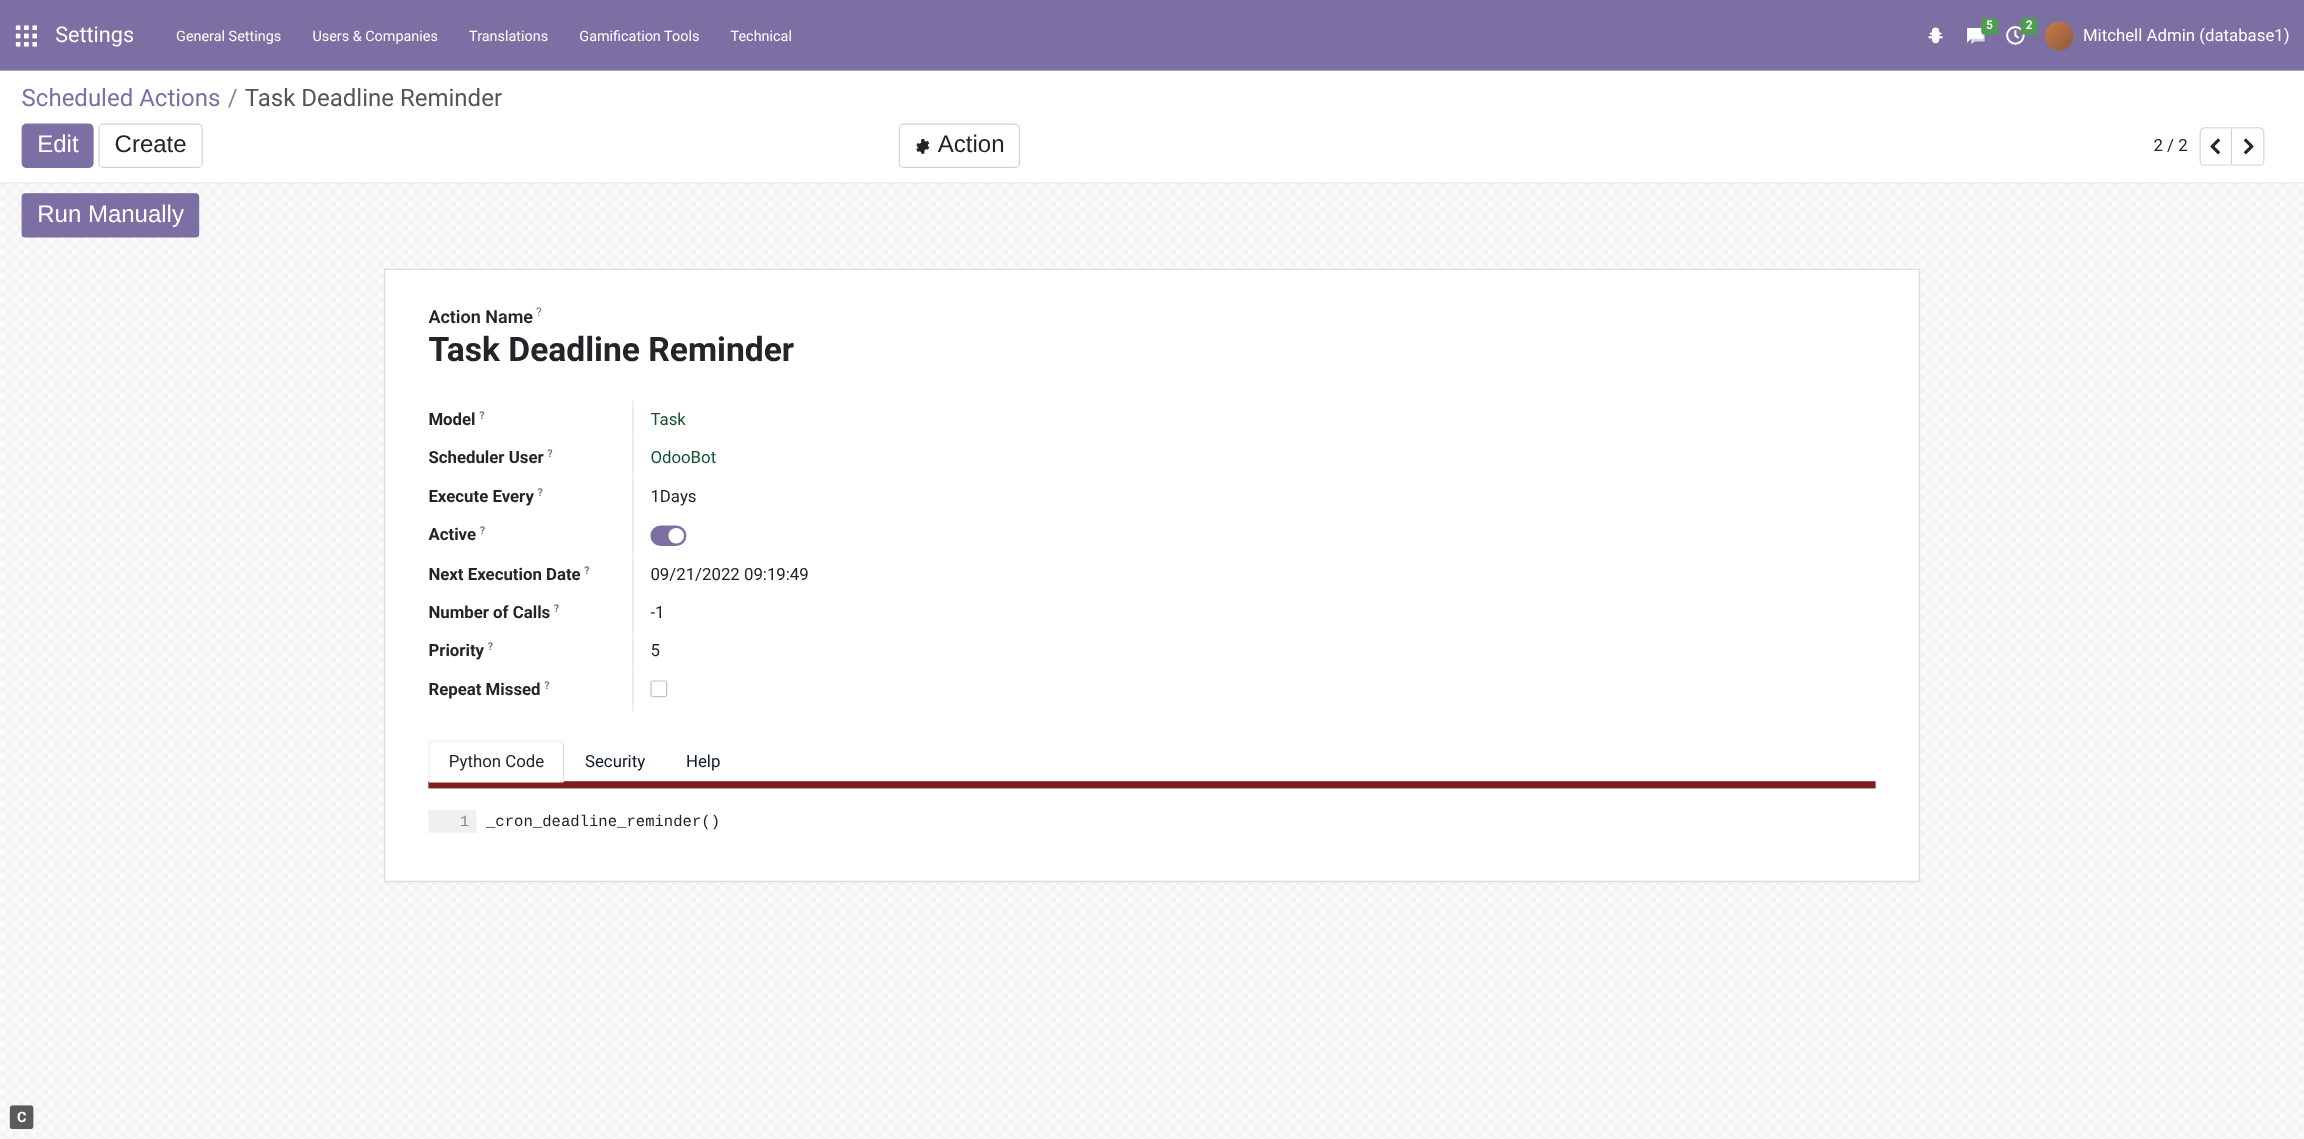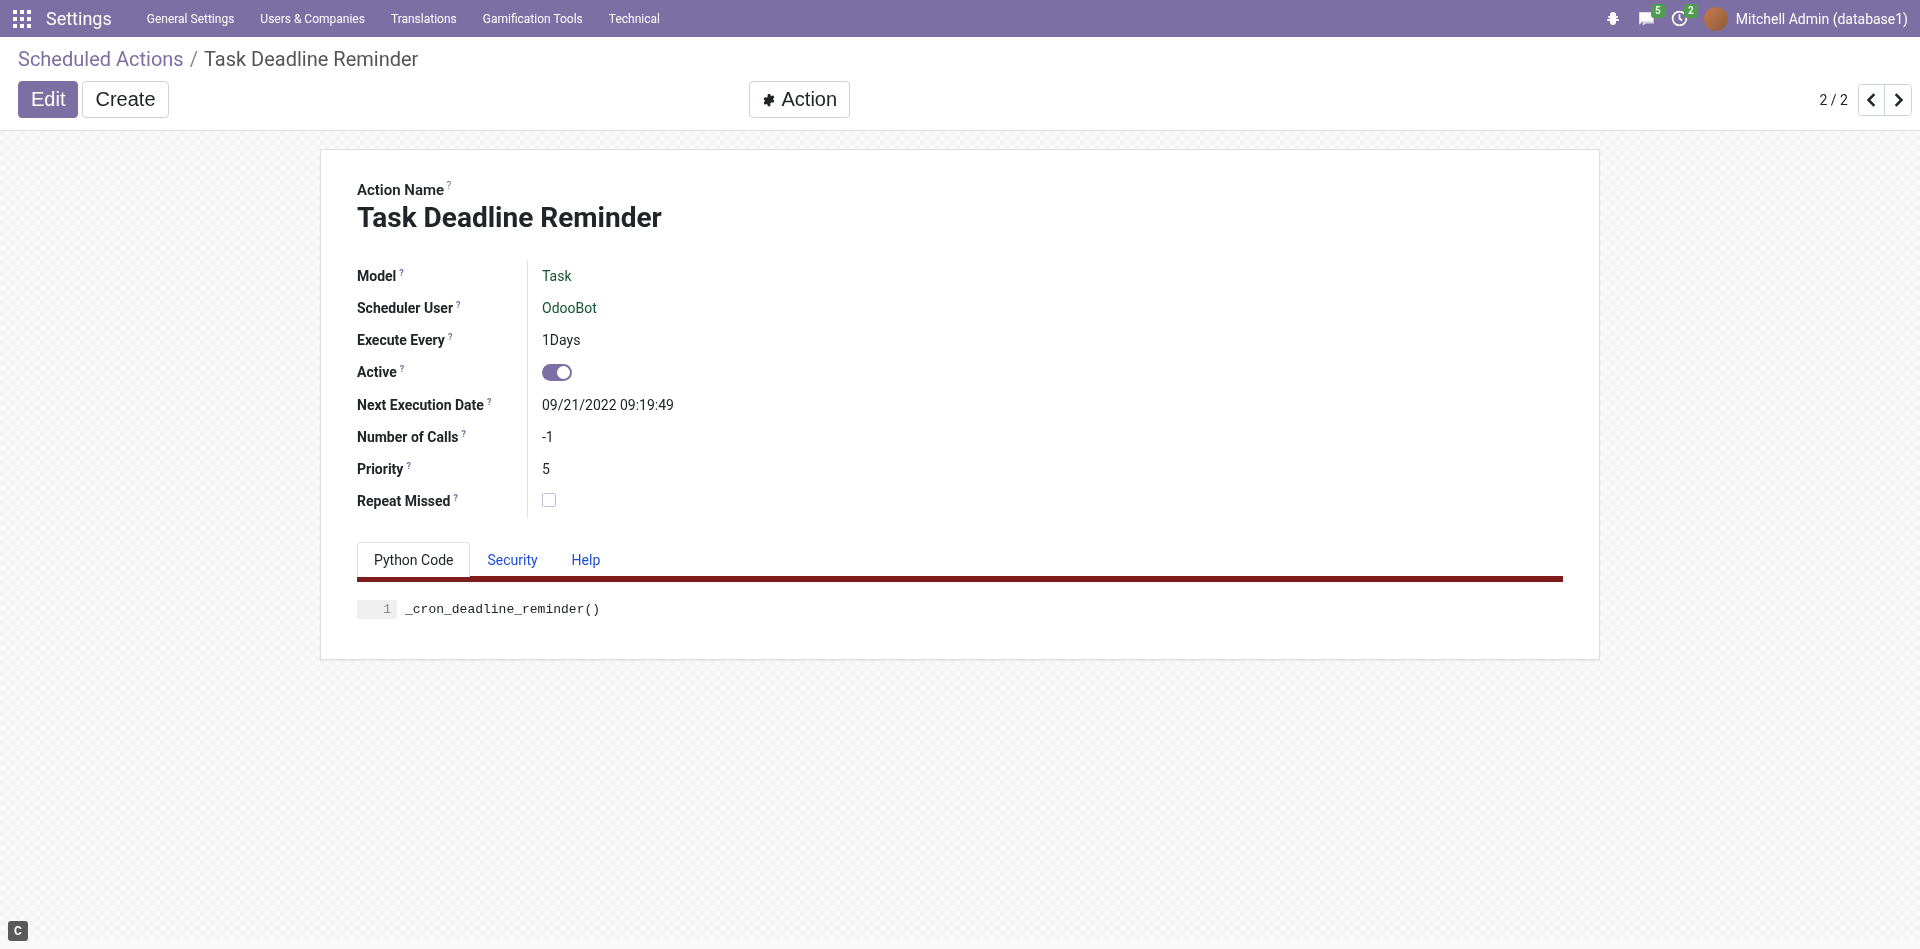--- a/index.html
+++ b/index.html
@@ -1,28 +1,28 @@
 <!DOCTYPE html>
 <html><head>
 <meta charset="utf-8">
 <style>
 * { box-sizing: border-box; margin: 0; padding: 0; }
 body { font-family: -apple-system, BlinkMacSystemFont, "Segoe UI", Roboto, "Helvetica Neue", Arial, sans-serif; font-size: 14px; color: #212529; background: #f9f9f9; }
-.navbar { background: #7b6fa3; color: #fff; height: 37px; display: flex; align-items: center; padding: 0 12px; }
+.navbar { background: #7b6fa3; color: #fff; height: 59px; display: flex; align-items: center; padding: 0 12px; }
 .navbar .apps-icon { width: 20px; height: 20px; margin-right: 14px; cursor: pointer; display: flex; align-items: center; justify-content: center; }
 .navbar .brand { font-size: 18px; font-weight: 400; margin-right: 22px; color: #fff; }
 .navbar .menu { display: flex; gap: 0; }
 .navbar .menu a { color: #fff; text-decoration: none; padding: 16px 13px; line-height: 44px; font-size: 12px; cursor: pointer; }
 .navbar .spacer { flex: 1; }
 .navbar .right { display: flex; align-items: center; gap: 16px; }
 .navbar .icon-btn { position: relative; cursor: pointer; color: #fff; display: flex; align-items: center; }
 .navbar .icon-btn .badge { position: absolute; top: -6px; right: -10px; background: #4f9e4f; color: #fff; border-radius: 3px; font-size: 10px; padding: 1px 4px; line-height: 1.2; font-weight: 600; }
 .navbar .user { display: flex; align-items: center; gap: 8px; cursor: pointer; color: #fff; }
 .navbar .avatar { width: 24px; height: 24px; border-radius: 50%; background: linear-gradient(135deg, #c97b4b 0%, #8e5a3a 100%); display: inline-block; }
-.control-panel { background: #fff; border-bottom: 1px solid #dee2e6; padding: 10px 8px 12px 18px; }
+.control-panel { background: #fff; border-bottom: 1px solid #dee2e6; padding: 10px 33px 12px 18px; }
 .breadcrumb { font-size: 20px; color: #555; margin-bottom: 10px; }
 .breadcrumb a { color: #7b6fa3; text-decoration: none; cursor: pointer; }
 .breadcrumb .sep { margin: 0 6px; color: #888; }
 .row-btns { display: flex; align-items: center; }
 .btn { border: 1px solid #ced4da; background: #fff; color: #212529; padding: 6px 12px; font-size: 20px; cursor: pointer; border-radius: 4px; display: inline-flex; align-items: center; gap: 6px; }
 .btn + .btn { margin-left: 4px; }
 .btn-primary { background: #7b6fa3; border-color: #7b6fa3; color: #fff; }
 .btn-secondary { background: #fff; }
 .action-btn-wrap { margin-left: 580px; }
 .pager-wrap { margin-left: auto; display: flex; align-items: center; gap: 10px; text-align: center; }
@@ -39,21 +39,21 @@
 .action-name-value { font-size: 28px; font-weight: 700; margin-bottom: 26px; }
 .form-grid { display: grid; grid-template-columns: 170px 1fr; gap: 0; border-left: none; }
 .form-grid .label-cell { padding: 8px 10px 8px 0; font-weight: 700; font-size: 14px; color: #212529; display: flex; align-items: flex-start; }
 .form-grid .label-cell .help-q { color: #7b6fa3; font-size: 9px; margin-left: 3px; vertical-align: super; }
 .form-grid .value-cell { padding: 8px 0 8px 14px; border-left: 1px solid #dee2e6; color: #212529; }
 .form-grid .value-cell .link { color: #14532d; cursor: pointer; }
 .toggle { width: 30px; height: 17px; background: #7b6fa3; border-radius: 10px; position: relative; cursor: pointer; }
 .toggle::after { content: ""; position: absolute; width: 13px; height: 13px; background: #fff; border-radius: 50%; top: 2px; right: 2px; }
 .checkbox-empty { width: 14px; height: 14px; border: 1px solid #c3bed6; border-radius: 2px; display: inline-block; }
 .tabs { margin-top: 24px; border-bottom: 6px solid #7f1d1d; display: flex; }
-.tabs .tab { padding: 9px 16px; color: #1d4ed8; cursor: pointer; border: 1px solid transparent; border-bottom: none; font-size: 14px; margin-bottom: -1px; }
+.tabs .tab { padding: 9px 16px; color: #0f172a; cursor: pointer; border: 1px solid transparent; border-bottom: none; font-size: 14px; margin-bottom: -1px; }
 .tabs .tab.active { color: #212529; border-color: #dee2e6; background: #fff; border-radius: 4px 4px 0 0; }
 .code-area { margin-top: 18px; font-family: "Courier New", monospace; font-size: 13px; display: flex; }
 .code-gutter { background: #f0f0f0; color: #888; width: 40px; text-align: right; padding: 2px 6px; }
 .code-line { padding: 2px 8px; }
 .corner-badge { position: fixed; bottom: 8px; left: 8px; width: 20px; height: 20px; background: #5a5a5a; color: #fff; border-radius: 3px; display: flex; align-items: center; justify-content: center; font-weight: bold; font-size: 12px; }
 .gear-svg { width: 14px; height: 14px; }
 </style>
 </head>
 <body>
 
@@ -135,20 +135,23 @@
             <svg width="10" height="14" viewBox="0 0 8 12" fill="none" stroke="#212529" stroke-width="2.2">
               <path d="M2 1l5 5-5 5"></path>
             </svg>
           </button>
       </div>
     </div>
   </div>
 </div>
 
 <div class="content-scroll">
+  <div class="statusbar">
+    <button class="btn btn-primary" style="border-radius:3px;">Run Manually</button>
+  </div>
 
   <div class="form-sheet">
     <div class="action-name-label">
       <span class="field-label with-help">Action Name</span>
     </div>
     <h1 class="action-name-value">Task Deadline Reminder</h1>
 
     <div class="form-grid">
       <div class="label-cell">
           <span>Model</span>

